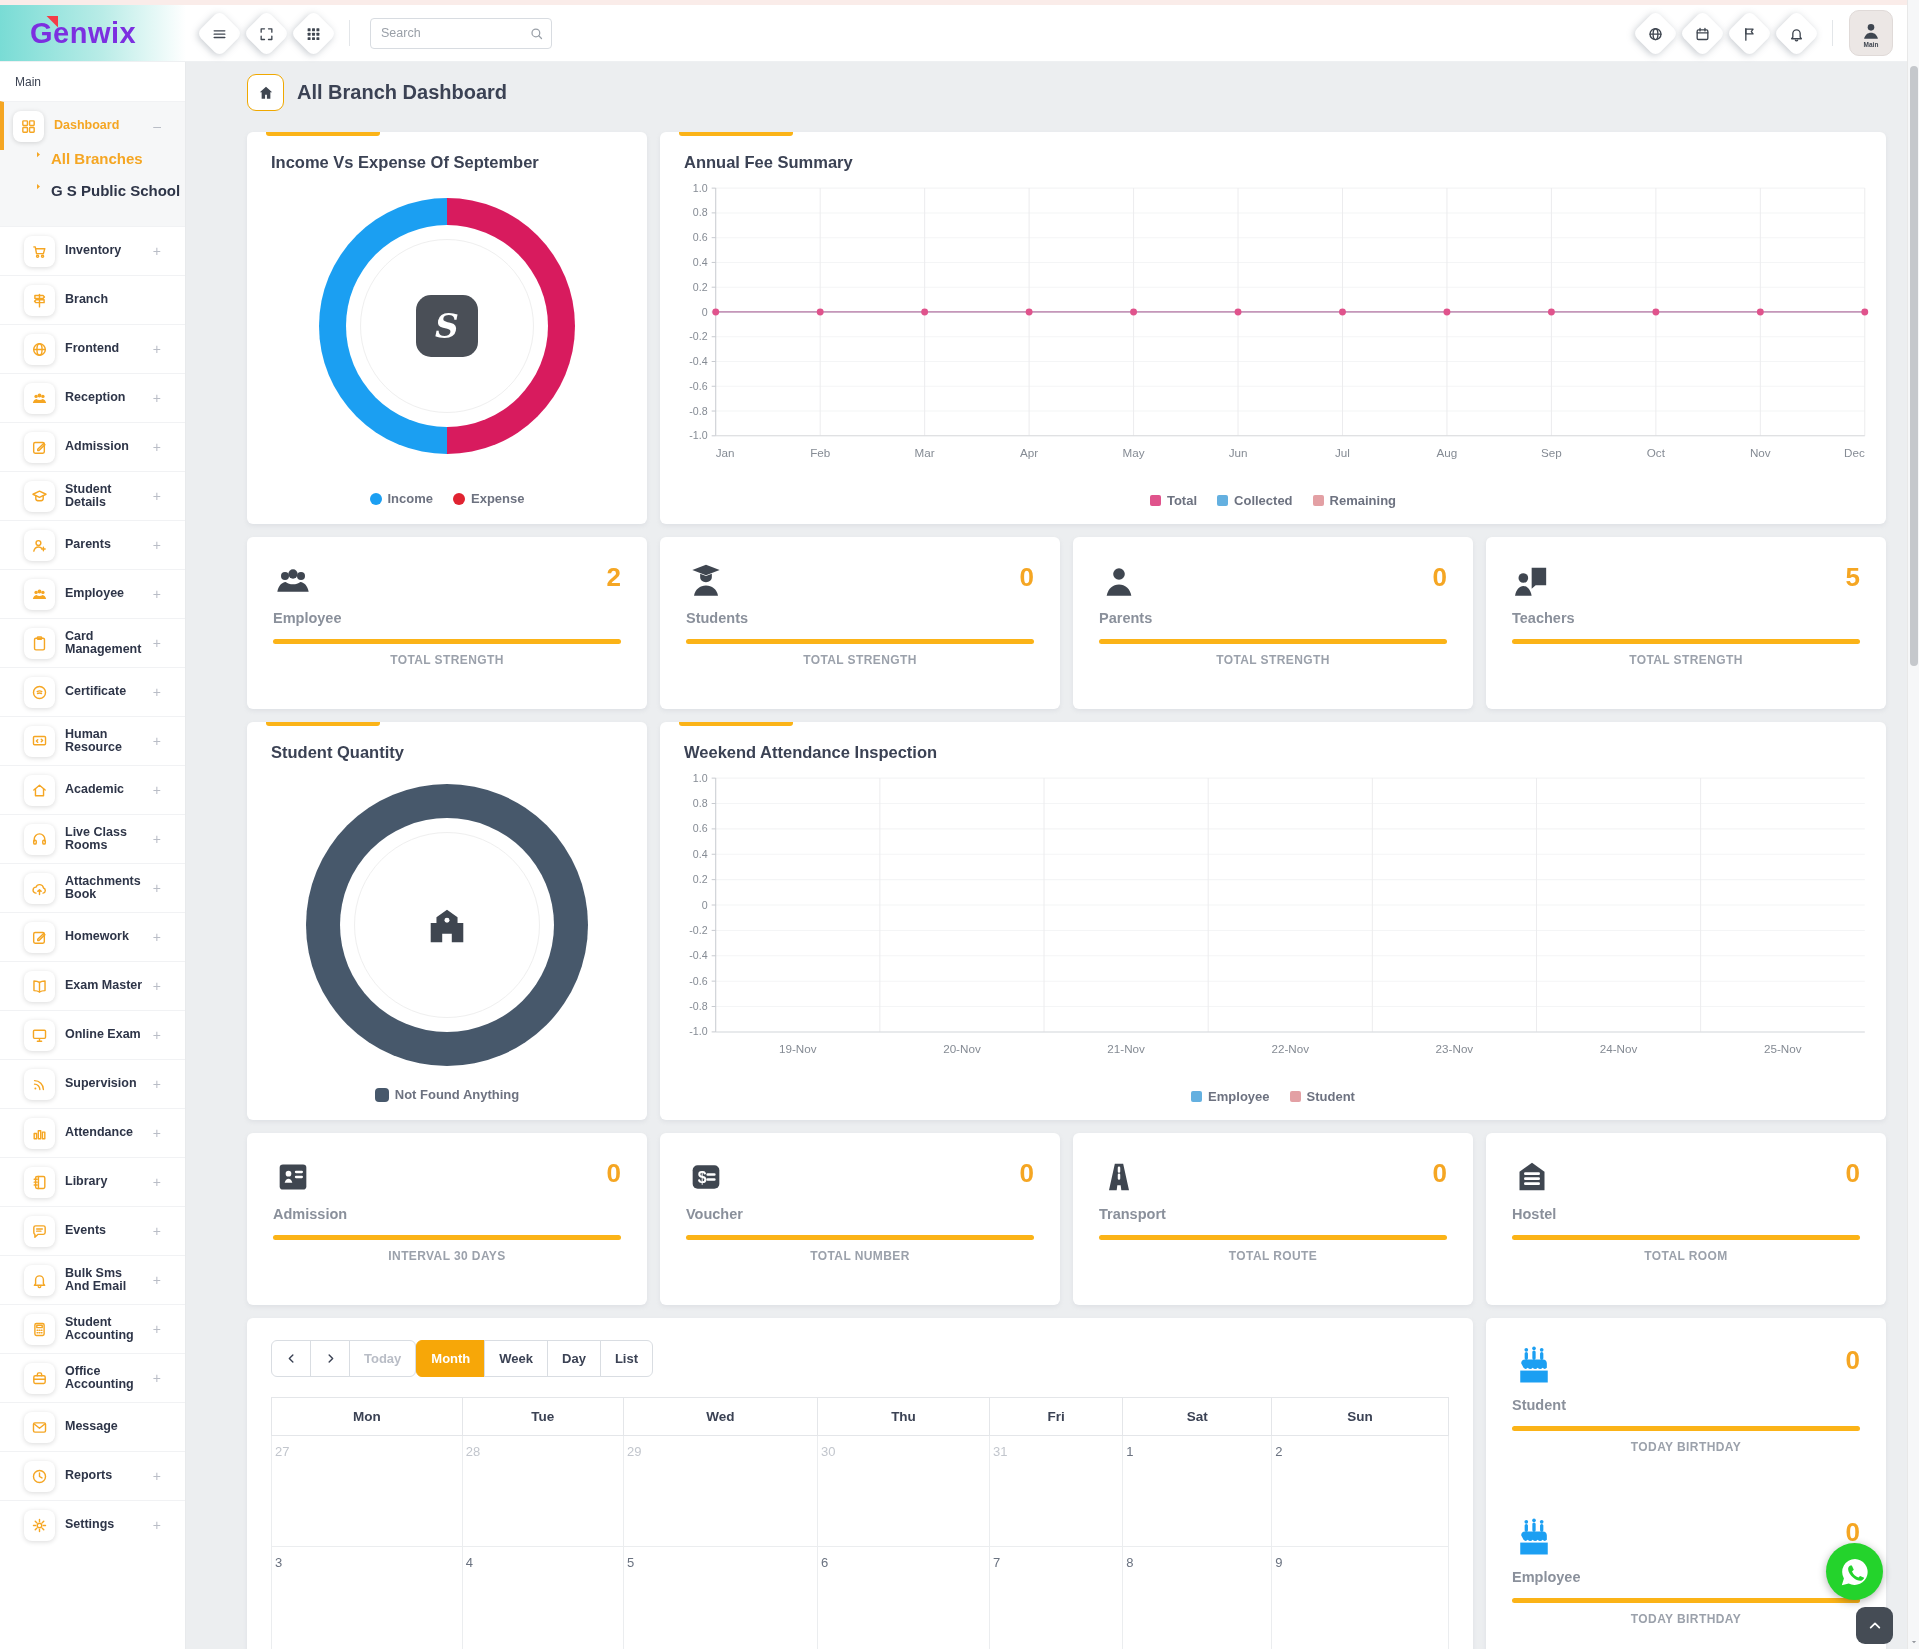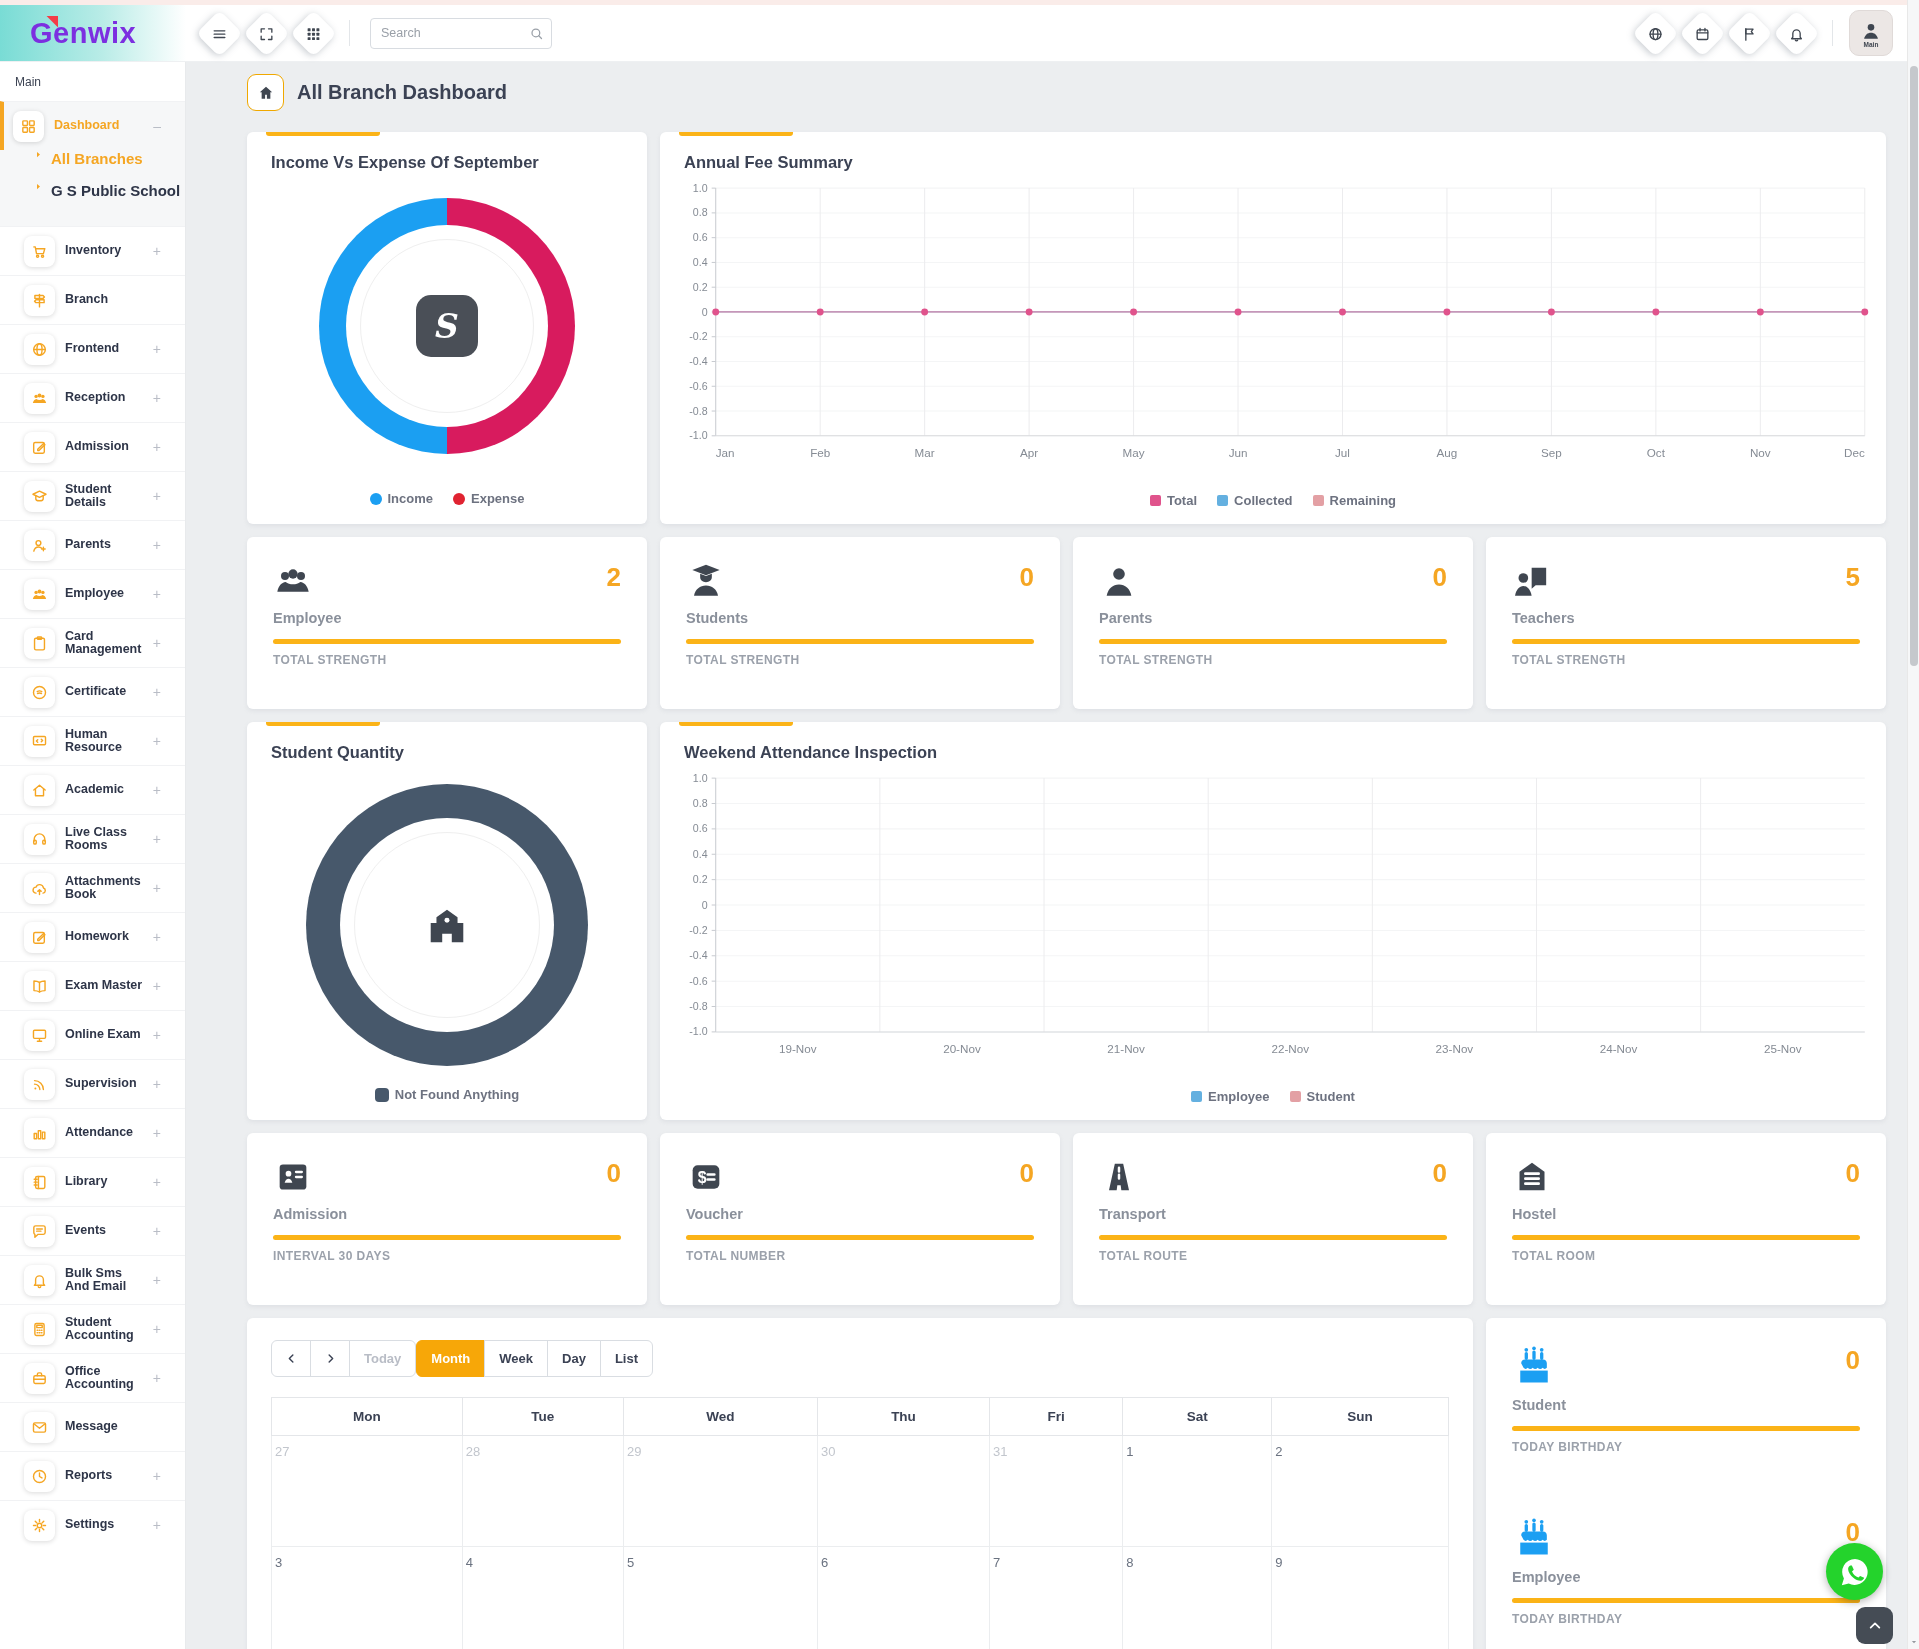--- a/index.html
+++ b/index.html
@@ -67,21 +67,21 @@
   .chart-card{display:flex;flex-direction:column}
   .chart-card svg{display:block;width:calc(100% - 18px);margin:8px 9px 0;flex:0 0 auto}
   .chart-card .legend{padding:10px 0 16px}
   
   .stat{padding:24px 26px}
   .stat-top{display:flex;justify-content:space-between;align-items:flex-start}
   .stat-ic{width:40px;height:40px;color:#3f4650}
   .stat-val{font-size:26px;font-weight:700;color:#f5a623;line-height:1.3}
   .stat-label{font-size:14.5px;color:#8a909b;font-weight:700;margin-top:9px}
   .stat-bar{height:5px;background:#fbb317;border-radius:3px;margin-top:13px}
-  .stat-caption{text-align:left;font-size:12px;color:#9ba1ab;font-weight:700;letter-spacing:.4px;margin-top:9px}
+  .stat-caption{text-align:center;font-size:12px;color:#9ba1ab;font-weight:700;letter-spacing:.4px;margin-top:9px}
   
   .cal-card{padding:22px 24px}
   .fc-toolbar{display:flex;align-items:center}
   .fc-btn{height:37px;border:1px solid #d9dde2;background:#fff;color:#3b4254;font-weight:700;font-size:13px;cursor:pointer;padding:0 14px;font-family:inherit}
   .fc-nav{width:40px;padding:0;display:inline-flex;align-items:center;justify-content:center}
   .fc-nav .ic{width:13px;height:13px}
   .fc-group{display:flex}
   .fc-group .fc-btn{margin-left:-1px}
   .fc-group .fc-btn:first-child{border-radius:6px 0 0 6px;margin-left:0}
   .fc-group .fc-btn:last-child{border-radius:0 6px 6px 0}

